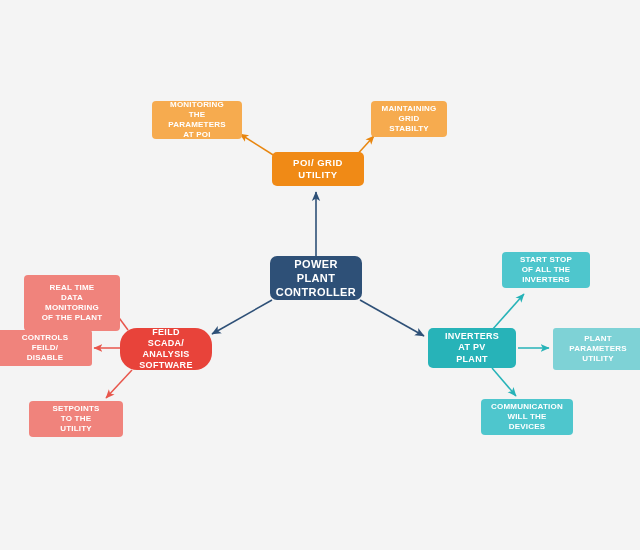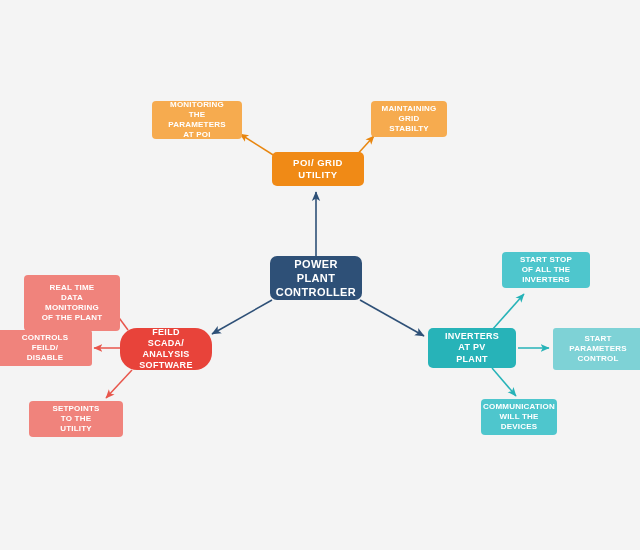--- a/index.html
+++ b/index.html
@@ -155,24 +155,24 @@
 
   <div class="node node-leaf-teal" style="left:502px; top:252px; width:88px; height:36px;">
     <span>START STOP OF ALL THE INVERTERS</span>
   </div>
 
   <div class="node node-hub-teal" style="left:428px; top:328px; width:88px; height:40px;">
     <span>INVERTERS AT PV PLANT</span>
   </div>
 
   <div class="node node-leaf-teal-pale" style="left:553px; top:328px; width:90px; height:42px;">
-    <span>START PARAMETERS CONTROL</span>
+    <span>PLANT PARAMETERS UTILITY</span>
   </div>
 
-  <div class="node node-leaf-teal" style="left:481px; top:399px; width:76px; height:36px;">
+  <div class="node node-leaf-teal" style="left:481px; top:399px; width:92px; height:36px;">
     <span>COMMUNICATION WILL THE DEVICES</span>
   </div>
 
   <div class="node node-hub-red" style="left:120px; top:328px; width:92px; height:42px;">
     <span>FEILD SCADA/ ANALYSIS SOFTWARE</span>
   </div>
 
   <div class="node node-leaf-red" style="left:24px; top:239px; width:96px; height:56px;margin-top:36px;">
     <span>REAL TIME DATA MONITORING OF THE PLANT</span>
   </div>

